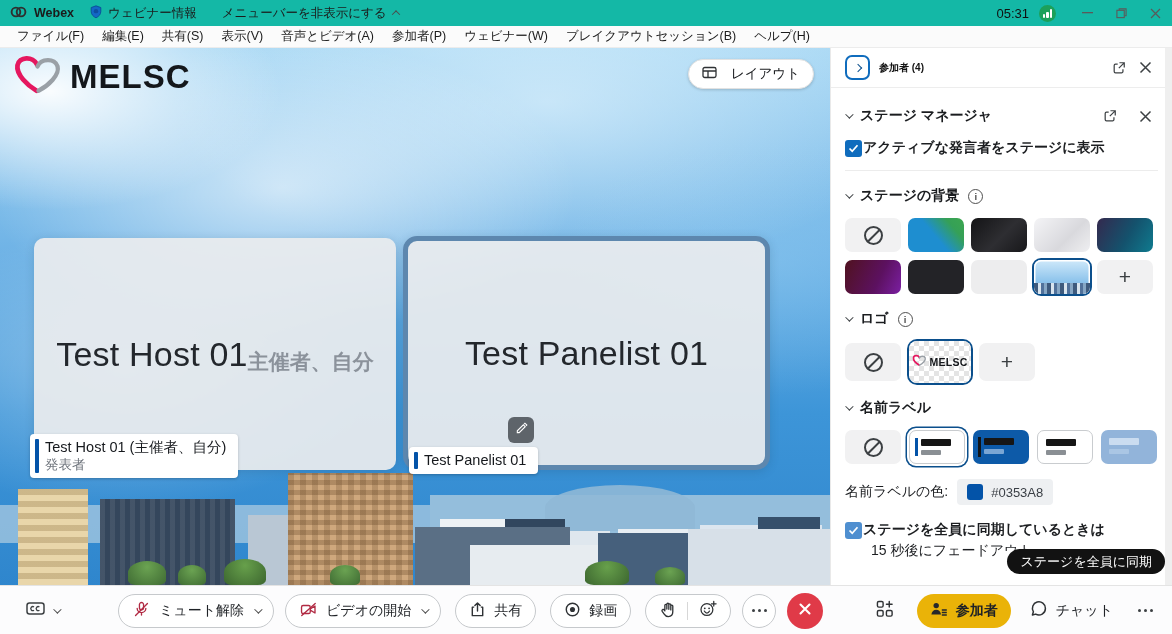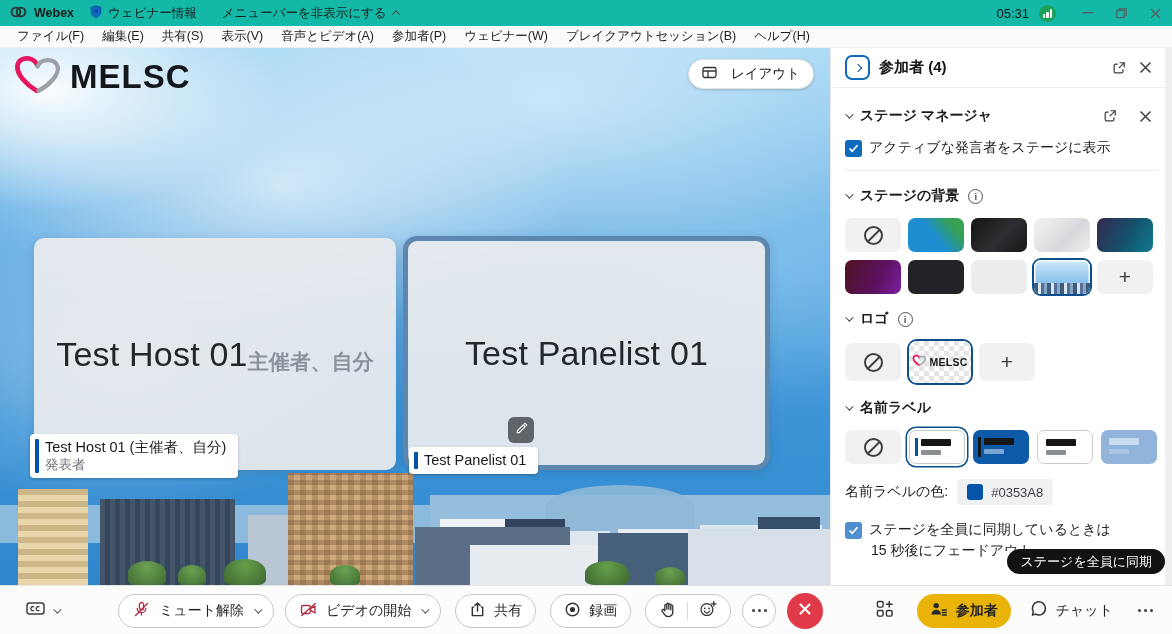--- a/index.html
+++ b/index.html
@@ -67,26 +67,26 @@
   .skyline div { position:absolute; }
 
   
   .panel { position:absolute; left:830px; top:48px; width:342px; height:537px; background:#fff;
     border-left:1px solid #e9e9e9; font-size:14px; color:#1c1e21; }
   .scroll-track { position:absolute; right:0; top:0; bottom:0; width:7px; background:#efefef; }
   .p-row { display:flex; align-items:center; padding:0 14px; }
   .p-head { height:40px; border-bottom:1px solid #ededed; }
   .collapse-btn { width:25px; height:25px; border:2px solid #0f6cbd; border-radius:7px; background:#fff;
     display:flex; align-items:center; justify-content:center; margin-right:9px; cursor:pointer; }
-  .p-title { font-size:15px; font-weight:700; color:#141414; }
+  .p-title { font-size:10px; font-weight:700; color:#141414; }
   .p-spacer { flex:1; }
   .icon-btn { width:26px; height:24px; display:flex; align-items:center; justify-content:center; cursor:pointer; color:#3c4043; }
   .sec-head { height:24px; margin-top:13px; gap:9px; font-weight:700; color:#1a1c1f; }
   .sec-head .chev { border-color:#3c4043; }
-  .cb-row { margin-top:11px; gap:7px; align-items:flex-end; }
+  .cb-row { margin-top:11px; gap:1px; align-items:flex-end;font-weight:bold; }
   .checkbox { width:17px; height:17px; border-radius:3px; background:#0f6cbd; flex:0 0 auto;
     display:flex; align-items:center; justify-content:center; cursor:pointer; margin-top:1px; }
   .checkbox.lighter { background:#4f8fd0; }
   .divider { height:1px; background:#ececec; margin:13px 14px 0 14px; }
   .info-icon { width:15px; height:15px; border:1.2px solid #505050; border-radius:50%;
     font-size:9.5px; color:#505050; display:flex; align-items:center; justify-content:center; font-weight:700; }
 
   .swatch-grid { display:flex; flex-wrap:wrap; gap:8px 7px; padding:10px 14px 0 14px; }
   .swatch { width:56px; height:34px; border-radius:7px; background:#f1f1f2; cursor:pointer; position:relative;
     display:flex; align-items:center; justify-content:center; overflow:hidden; }

